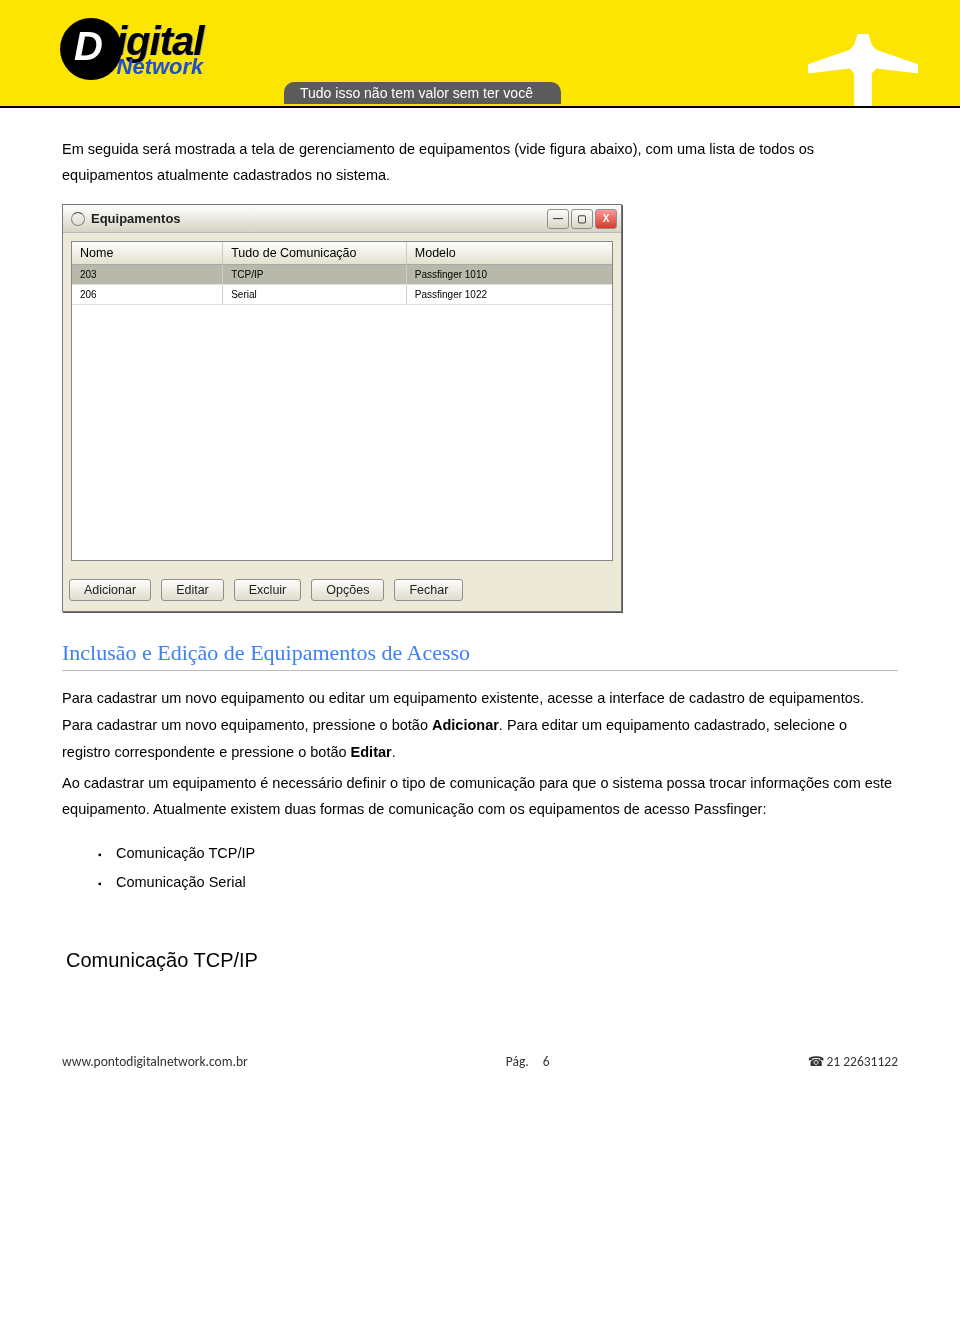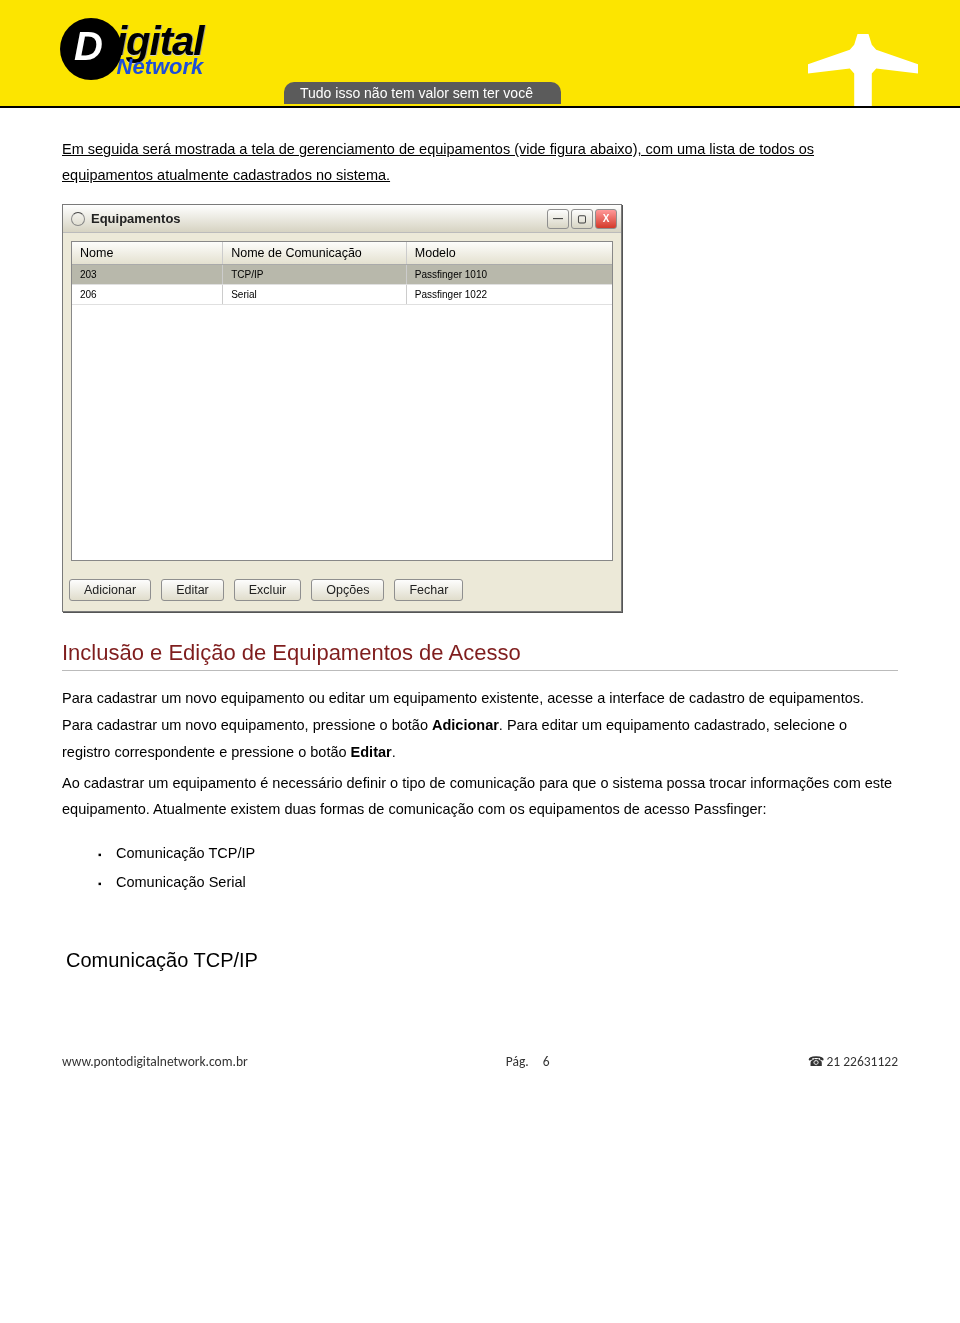--- a/index.html
+++ b/index.html
@@ -86,21 +86,20 @@
     clip-path: polygon(45% 0, 55% 0, 58% 15%, 62% 22%, 100% 42%, 100% 55%, 62% 48%, 58% 55%, 58% 100%, 42% 100%, 42% 55%, 38% 48%, 0 55%, 0 42%, 38% 22%, 42% 15%);
   }
 
   .content {
     padding: 28px 62px 0 62px;
   }
   .intro {
     font-size: 14.5px;
     line-height: 1.8;
     margin-bottom: 16px;
-    text-decoration: underline;
   }
 
   
   .win-dialog {
     width: 560px;
     border: 1px solid #7a7a7a;
     background: #ece9d8;
     box-shadow: 1px 1px 0 #555;
     margin-bottom: 28px;
   }
@@ -173,23 +172,23 @@
     background: linear-gradient(#fdfdfd,#e0ddcc);
     border: 1px solid #8f8f8f;
     border-radius: 3px;
     font-size: 12.5px;
     padding: 3px 14px;
     color: #222;
   }
 
   h2.section {
     font-size: 22px;
-    color: #7f1d1d;
+    color: #3b82f6;
     font-weight: 400;
-    font-family: Liberation Sans, sans-serif;
+    font-family: Liberation Serif, serif;
     border-bottom: 1px solid #bbb;
     padding-bottom: 4px;
     margin: 6px 0 14px 0;
   }
   .bodytext {
     font-size: 14.5px;
     line-height: 1.85;
     margin-bottom: 4px;
   }
   .bullets {
@@ -264,21 +263,21 @@
       <div class="win-ctrls">
         <div class="win-ctrl">—</div>
         <div class="win-ctrl">▢</div>
         <div class="win-ctrl win-close">X</div>
       </div>
     </div>
     <div class="win-body">
       <div class="grid-wrap">
         <div class="grid-head">
           <div class="gc c1">Nome</div>
-          <div class="gc c2">Nome de Comunicação</div>
+          <div class="gc c2">Tudo de Comunicação</div>
           <div class="gc c3">Modelo</div>
         </div>
         <div class="grid-row sel">
           <div class="gc c1">203</div>
           <div class="gc c2">TCP/IP</div>
           <div class="gc c3">Passfinger 1010</div>
         </div>
         <div class="grid-row">
           <div class="gc c1">206</div>
           <div class="gc c2">Serial</div>

